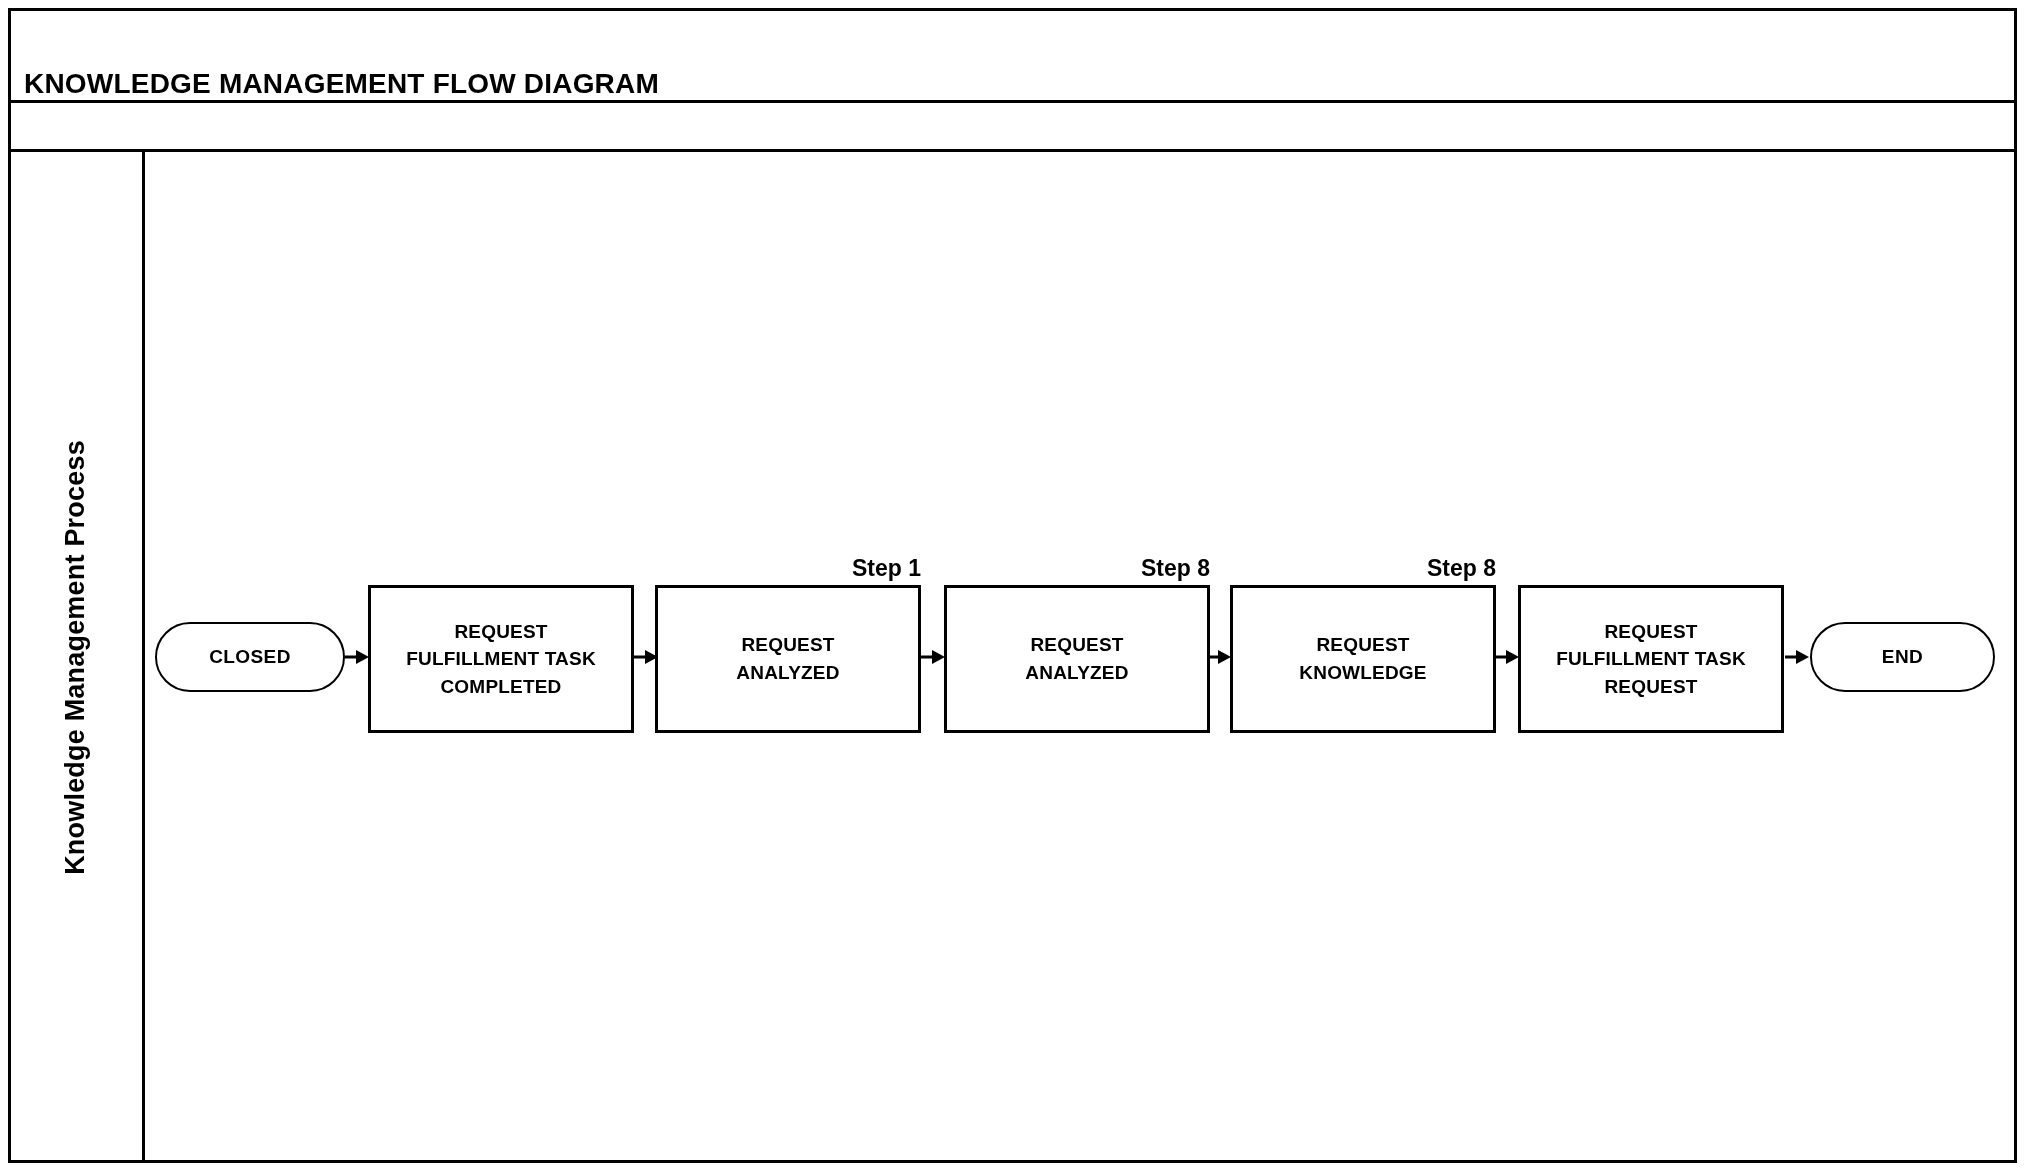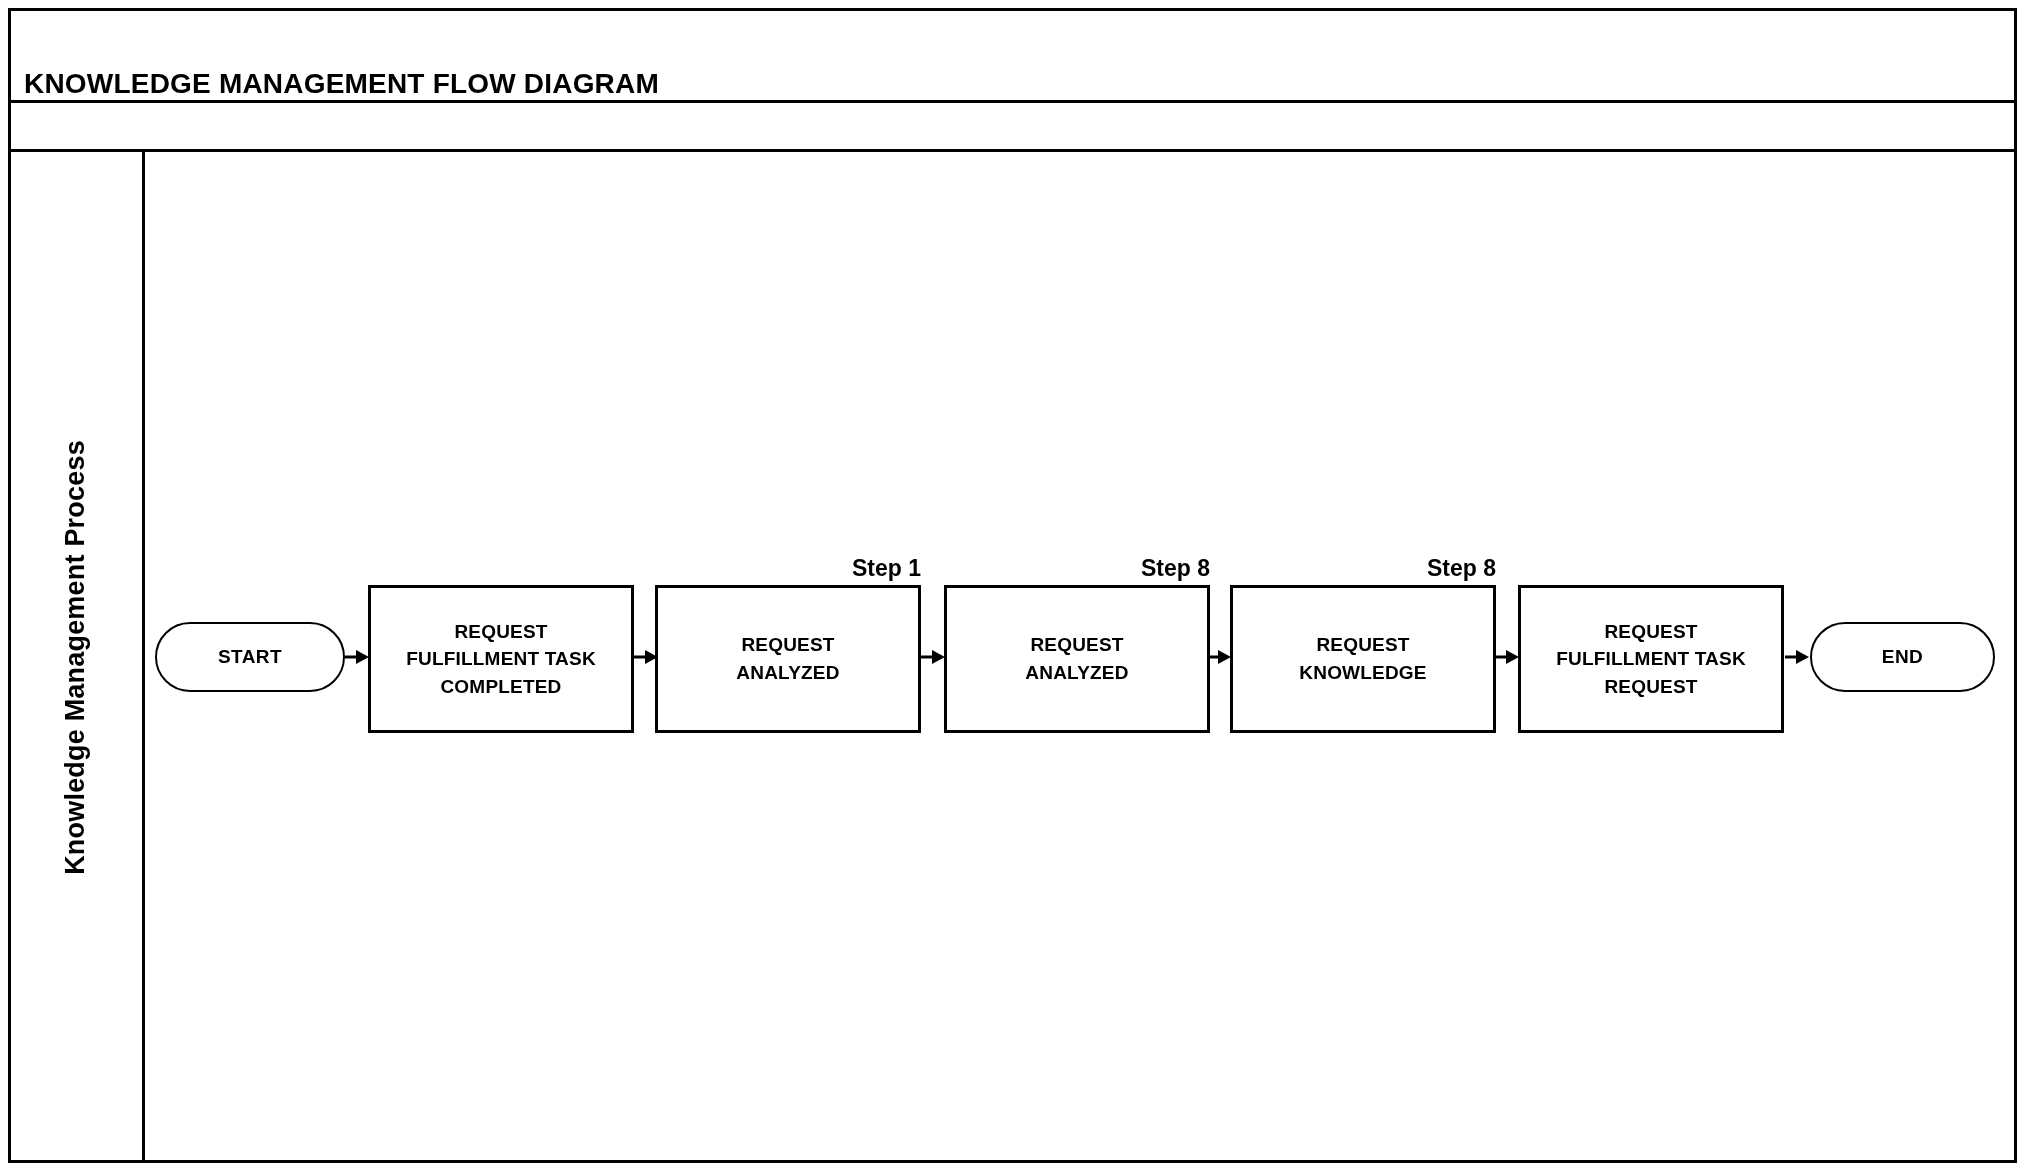--- a/index.html
+++ b/index.html
@@ -158,21 +158,21 @@
   <div class="band-row"></div>
 
   <div class="lane">
     <div class="lane-header">
       <div class="lane-label">Knowledge Management Process</div>
     </div>
     <div class="lane-body"></div>
   </div>
 
   <div class="node node-terminator" style="left:155px; top:622px; width:190px; height:70px;">
-    <span>START</span>
+    <span>CLOSED</span>
   </div>
 
   <div class="connector" style="left:345px; top:646px; width:24px;">
     <svg width="24" height="22" viewBox="0 0 24 22">
       <line x1="0" y1="11" x2="14" y2="11" stroke="#000" stroke-width="3"></line>
       <polygon points="11,4 24,11 11,18" fill="#000"></polygon>
     </svg>
   </div>
 
   <div class="node node-task" style="left:368px; top:585px; width:266px; height:148px;">

